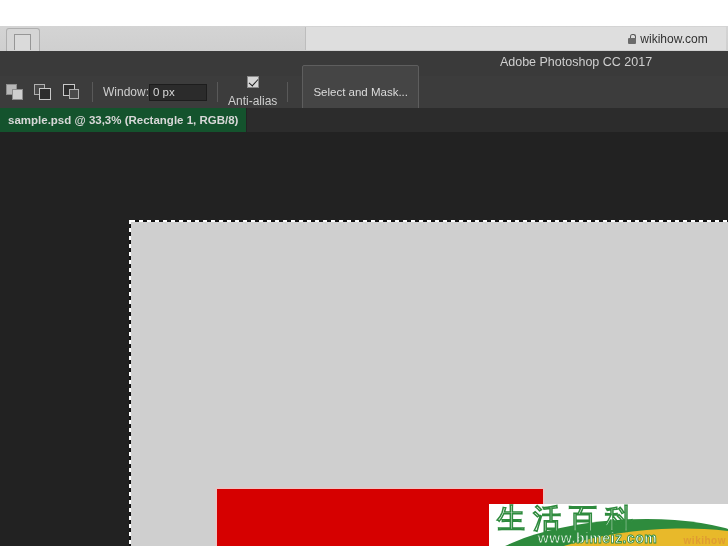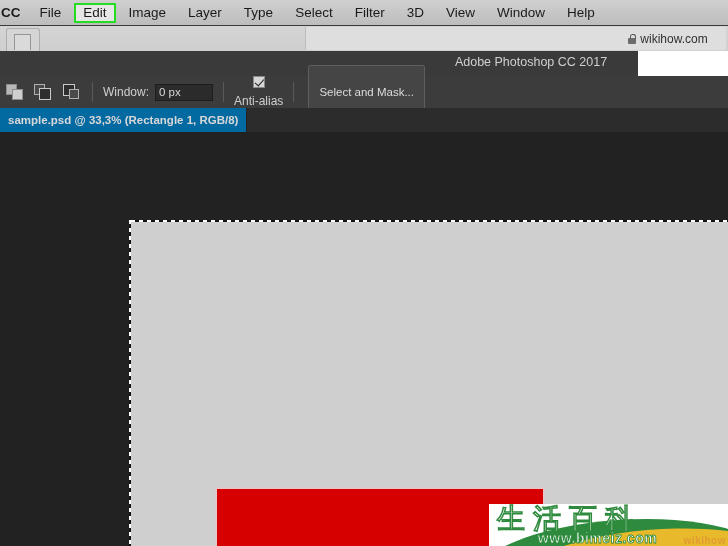--- a/index.html
+++ b/index.html
@@ -127,21 +127,21 @@
   .chrome-url-text {
     font-size: 12px;
     color: #303030;
     white-space: nowrap;
   }
 
   
   .ps-titlebar {
     position: absolute;
     left: 0; top: 51px;
-    width: 638px;
+    width: 728px;
     height: 25px;
     background: #3a3a3a;
     border-bottom: 1px solid #2a2a2a;
   }
   .ps-title-text {
     position: absolute;
     left: 0; right: 0;
     top: 4px;
     text-align: center;
     font-size: 12.5px;
@@ -191,21 +191,20 @@
     height: 20px;
     background: #595959;
     margin: 0 10px;
   }
   .opt-label {
     font-size: 12px;
     color: #cfcfcf;
     white-space: nowrap;
   }
   .feather-input {
-    margin-left: 6px;
     width: 58px;
     height: 17px;
     background: #2b2b2b;
     border: 1px solid #1d1d1d;
     color: #d8d8d8;
     font-size: 11.5px;
     font-family: "Liberation Sans", sans-serif;
     padding: 0 3px;
     box-sizing: border-box;
     line-height: 15px;
@@ -252,21 +251,21 @@
     left: 0; top: 108px;
     width: 728px;
     height: 24px;
     background: #2c2c2c;
     border-bottom: 1px solid #1e1e1e;
   }
   .doc-tab {
     position: absolute;
     left: 0; top: 0;
     height: 24px;
-    background: #0369a1;
+    background: #14532d;
     display: flex;
     align-items: center;
     padding: 0 8px;
     box-sizing: border-box;
     border-right: 1px solid #232323;
   }
   .doc-tab-label {
     font-size: 11.5px;
     color: #d8d8d8;
     white-space: nowrap;
@@ -386,34 +385,20 @@
     letter-spacing: 0.5px;
     white-space: nowrap;
     padding-left: 33px;
   }
 </style>
 </head>
 <body>
 
 <div id="app">
 
-  <div class="menubar">
-    <div class="menu-item app-name">CC</div>
-    <div class="menu-item">File</div>
-    <div class="menu-item highlighted">Edit</div>
-    <div class="menu-item">Image</div>
-    <div class="menu-item">Layer</div>
-    <div class="menu-item">Type</div>
-    <div class="menu-item">Select</div>
-    <div class="menu-item">Filter</div>
-    <div class="menu-item">3D</div>
-    <div class="menu-item">View</div>
-    <div class="menu-item">Window</div>
-    <div class="menu-item">Help</div>
-  </div>
 
   <div class="browser-chrome">
     <div class="chrome-tabstrip">
       <div class="chrome-tab-left"></div>
       <div class="chrome-address">
         <div class="chrome-url-wrap">
           <span class="lock-icon">
             <span class="shackle"></span>
               <span class="body"></span>
           </span>

